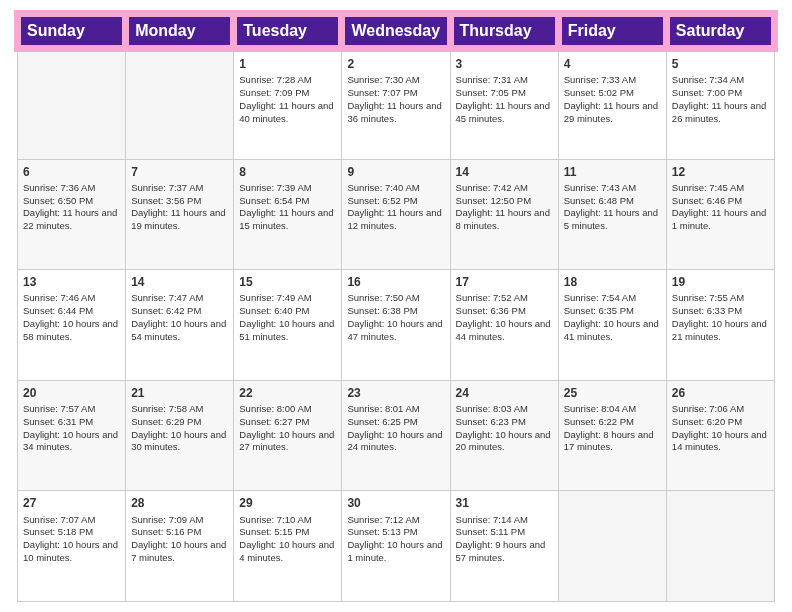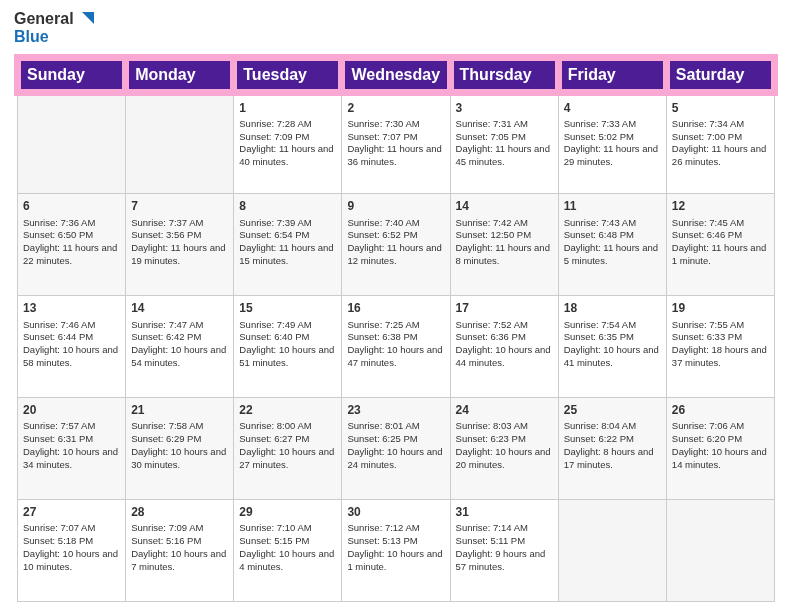--- a/index.html
+++ b/index.html
@@ -76,37 +76,20 @@
       margin-bottom: 2px;
     }
     .row-shade td {
       background: #f7f7f7;
     }
   </style>
 </head>
 <body>
 
 <div class="page">
-  <div class="header">
-    <div class="logo">
-  <div style="display:flex;flex-direction:column;align-items:flex-start;line-height:1.1;">
-    <div style="display:flex;align-items:center;gap:2px;">
-      <span style="font-size:16px;font-weight:bold;color:#333;">General</span>
-      <svg width="18" height="18" viewBox="0 0 18 18">
-        <polygon points="6,2 18,2 18,14" fill="#1a6fba"></polygon>
-      </svg>
-    </div>
-    <span style="font-size:16px;font-weight:bold;color:#1a6fba;">Blue</span>
-  </div>
-</div>
-    <div class="title-block">
-      <div class="month-title"></div>
-      <div class="location"></div>
-    </div>
-  </div>
 
   <table class="calendar">
     <thead>
       <tr>
       <th>Sunday</th>
           <th>Monday</th>
           <th>Tuesday</th>
           <th>Wednesday</th>
           <th>Thursday</th>
           <th>Friday</th>
@@ -129,24 +112,24 @@
           <td><span class="day-num">8</span><span>Sunrise: 7:39 AM</span><br><span>Sunset: 6:54 PM</span><br><span>Daylight: 11 hours and 15 minutes.</span></td>
           <td><span class="day-num">9</span><span>Sunrise: 7:40 AM</span><br><span>Sunset: 6:52 PM</span><br><span>Daylight: 11 hours and 12 minutes.</span></td>
           <td><span class="day-num">14</span><span>Sunrise: 7:42 AM</span><br><span>Sunset: 12:50 PM</span><br><span>Daylight: 11 hours and 8 minutes.</span></td>
           <td><span class="day-num">11</span><span>Sunrise: 7:43 AM</span><br><span>Sunset: 6:48 PM</span><br><span>Daylight: 11 hours and 5 minutes.</span></td>
           <td><span class="day-num">12</span><span>Sunrise: 7:45 AM</span><br><span>Sunset: 6:46 PM</span><br><span>Daylight: 11 hours and 1 minute.</span></td>
         </tr>
         <tr>
           <td><span class="day-num">13</span><span>Sunrise: 7:46 AM</span><br><span>Sunset: 6:44 PM</span><br><span>Daylight: 10 hours and 58 minutes.</span></td>
           <td><span class="day-num">14</span><span>Sunrise: 7:47 AM</span><br><span>Sunset: 6:42 PM</span><br><span>Daylight: 10 hours and 54 minutes.</span></td>
           <td><span class="day-num">15</span><span>Sunrise: 7:49 AM</span><br><span>Sunset: 6:40 PM</span><br><span>Daylight: 10 hours and 51 minutes.</span></td>
-          <td><span class="day-num">16</span><span>Sunrise: 7:25 AM</span><br><span>Sunset: 6:38 PM</span><br><span>Daylight: 10 hours and 47 minutes.</span></td>
+          <td><span class="day-num">16</span><span>Sunrise: 7:50 AM</span><br><span>Sunset: 6:38 PM</span><br><span>Daylight: 10 hours and 47 minutes.</span></td>
           <td><span class="day-num">17</span><span>Sunrise: 7:52 AM</span><br><span>Sunset: 6:36 PM</span><br><span>Daylight: 10 hours and 44 minutes.</span></td>
           <td><span class="day-num">18</span><span>Sunrise: 7:54 AM</span><br><span>Sunset: 6:35 PM</span><br><span>Daylight: 10 hours and 41 minutes.</span></td>
-          <td><span class="day-num">19</span><span>Sunrise: 7:55 AM</span><br><span>Sunset: 6:33 PM</span><br><span>Daylight: 18 hours and 37 minutes.</span></td>
+          <td><span class="day-num">19</span><span>Sunrise: 7:55 AM</span><br><span>Sunset: 6:33 PM</span><br><span>Daylight: 10 hours and 21 minutes.</span></td>
         </tr>
         <tr class="row-shade">
           <td><span class="day-num">20</span><span>Sunrise: 7:57 AM</span><br><span>Sunset: 6:31 PM</span><br><span>Daylight: 10 hours and 34 minutes.</span></td>
           <td><span class="day-num">21</span><span>Sunrise: 7:58 AM</span><br><span>Sunset: 6:29 PM</span><br><span>Daylight: 10 hours and 30 minutes.</span></td>
           <td><span class="day-num">22</span><span>Sunrise: 8:00 AM</span><br><span>Sunset: 6:27 PM</span><br><span>Daylight: 10 hours and 27 minutes.</span></td>
           <td><span class="day-num">23</span><span>Sunrise: 8:01 AM</span><br><span>Sunset: 6:25 PM</span><br><span>Daylight: 10 hours and 24 minutes.</span></td>
           <td><span class="day-num">24</span><span>Sunrise: 8:03 AM</span><br><span>Sunset: 6:23 PM</span><br><span>Daylight: 10 hours and 20 minutes.</span></td>
           <td><span class="day-num">25</span><span>Sunrise: 8:04 AM</span><br><span>Sunset: 6:22 PM</span><br><span>Daylight: 8 hours and 17 minutes.</span></td>
           <td><span class="day-num">26</span><span>Sunrise: 7:06 AM</span><br><span>Sunset: 6:20 PM</span><br><span>Daylight: 10 hours and 14 minutes.</span></td>
         </tr>

